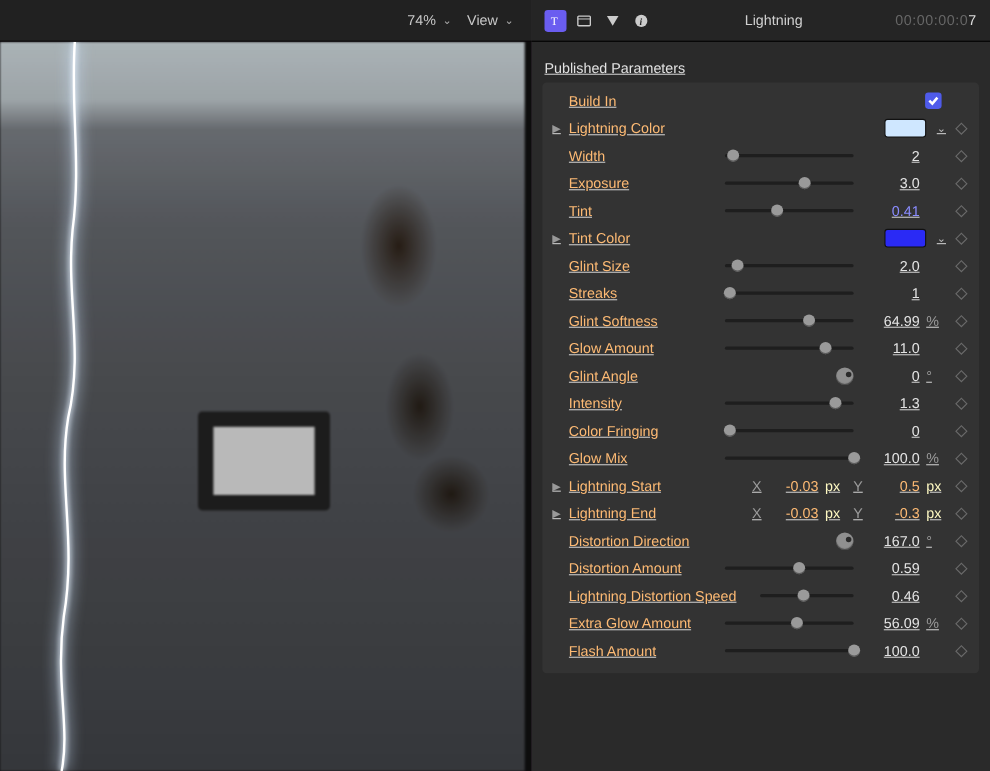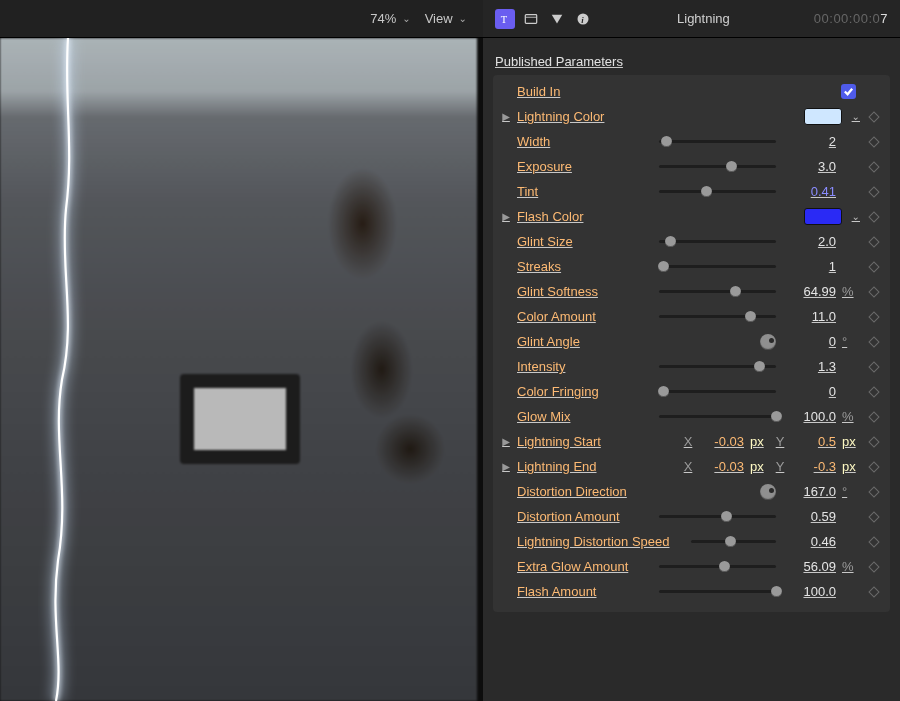--- a/index.html
+++ b/index.html
@@ -292,21 +292,21 @@
             <div class="val accent">0.41</div>
               <div class="unit"></div>
           </div>
           <div class="kf">
               <div class="d"></div>
             </div>
         </div>
 
         <div class="row">
           <div class="disclosure">▶</div>
-          <div class="plabel">Flash Color</div>
+          <div class="plabel">Tint Color</div>
           <div class="ctrl" style="justify-content:flex-end;">
             <div class="colorwell" style="background:#2a2af5"></div>
             <span class="well-chev">⌄</span>
           </div>
           <div class="kf">
               <div class="d"></div>
             </div>
         </div>
 
         <div class="row">
@@ -352,21 +352,21 @@
             <div class="val">64.99</div>
               <div class="unit">%</div>
           </div>
           <div class="kf">
               <div class="d"></div>
             </div>
         </div>
 
         <div class="row">
           <div class="disclosure"></div>
-          <div class="plabel">Color Amount</div>
+          <div class="plabel">Glow Amount</div>
           <div class="ctrl">
             <div class="slider">
                 <div class="track"></div>
                 <div class="thumb" style="left:78%"></div>
               </div>
             <div class="val">11.0</div>
               <div class="unit"></div>
           </div>
           <div class="kf">
               <div class="d"></div>

